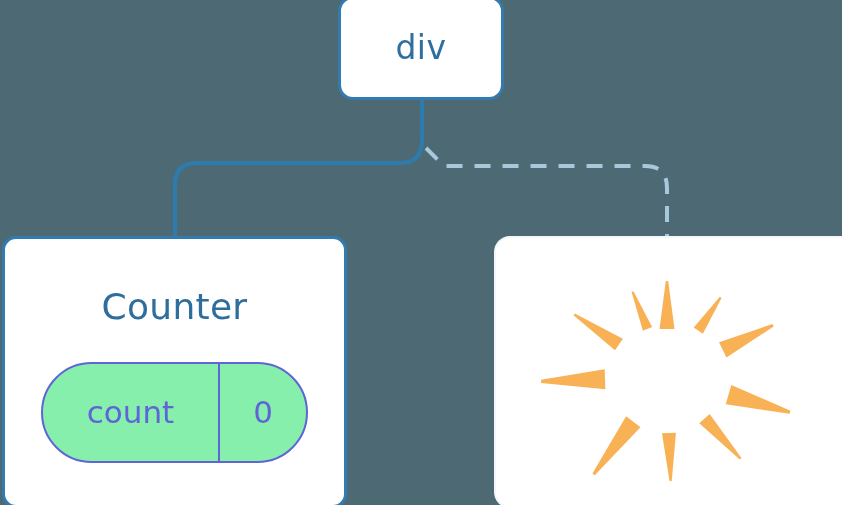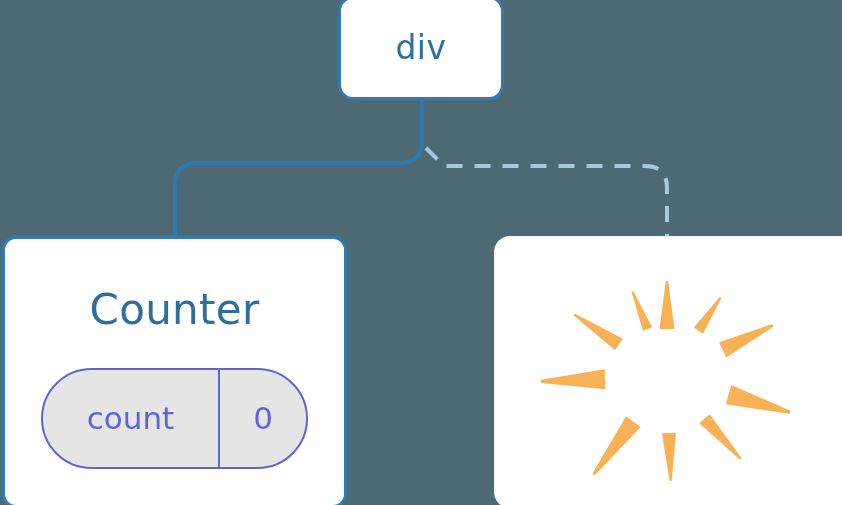--- a/index.html
+++ b/index.html
@@ -58,36 +58,36 @@
     top: 236px;
     width: 345px;
     height: 272px;
     border: 3px solid #337ab0;
     display: flex;
     flex-direction: column;
     align-items: center;
   }
   .node-counter .title {
     font-family: "DejaVu Sans", sans-serif;
-    font-size: 42px;
+    font-size: 36px;
     color: #2f6e9c;
     margin-top: 50px;
     letter-spacing: 0.3px;
     line-height: 1;
   }
   .pill {
     margin-top: 37px;
     width: 267px;
     height: 101px;
     border: 2px solid #5f64d6;
     border-radius: 52px;
     display: flex;
     align-items: stretch;
     box-sizing: border-box;
-    background: #e5e5e5;
+    background: #86efac;
   }
   .pill .cell {
     display: flex;
     align-items: center;
     justify-content: center;
     font-family: "DejaVu Sans", sans-serif;
     font-size: 31px;
     color: #5f64d6;
     line-height: 1;
   }

